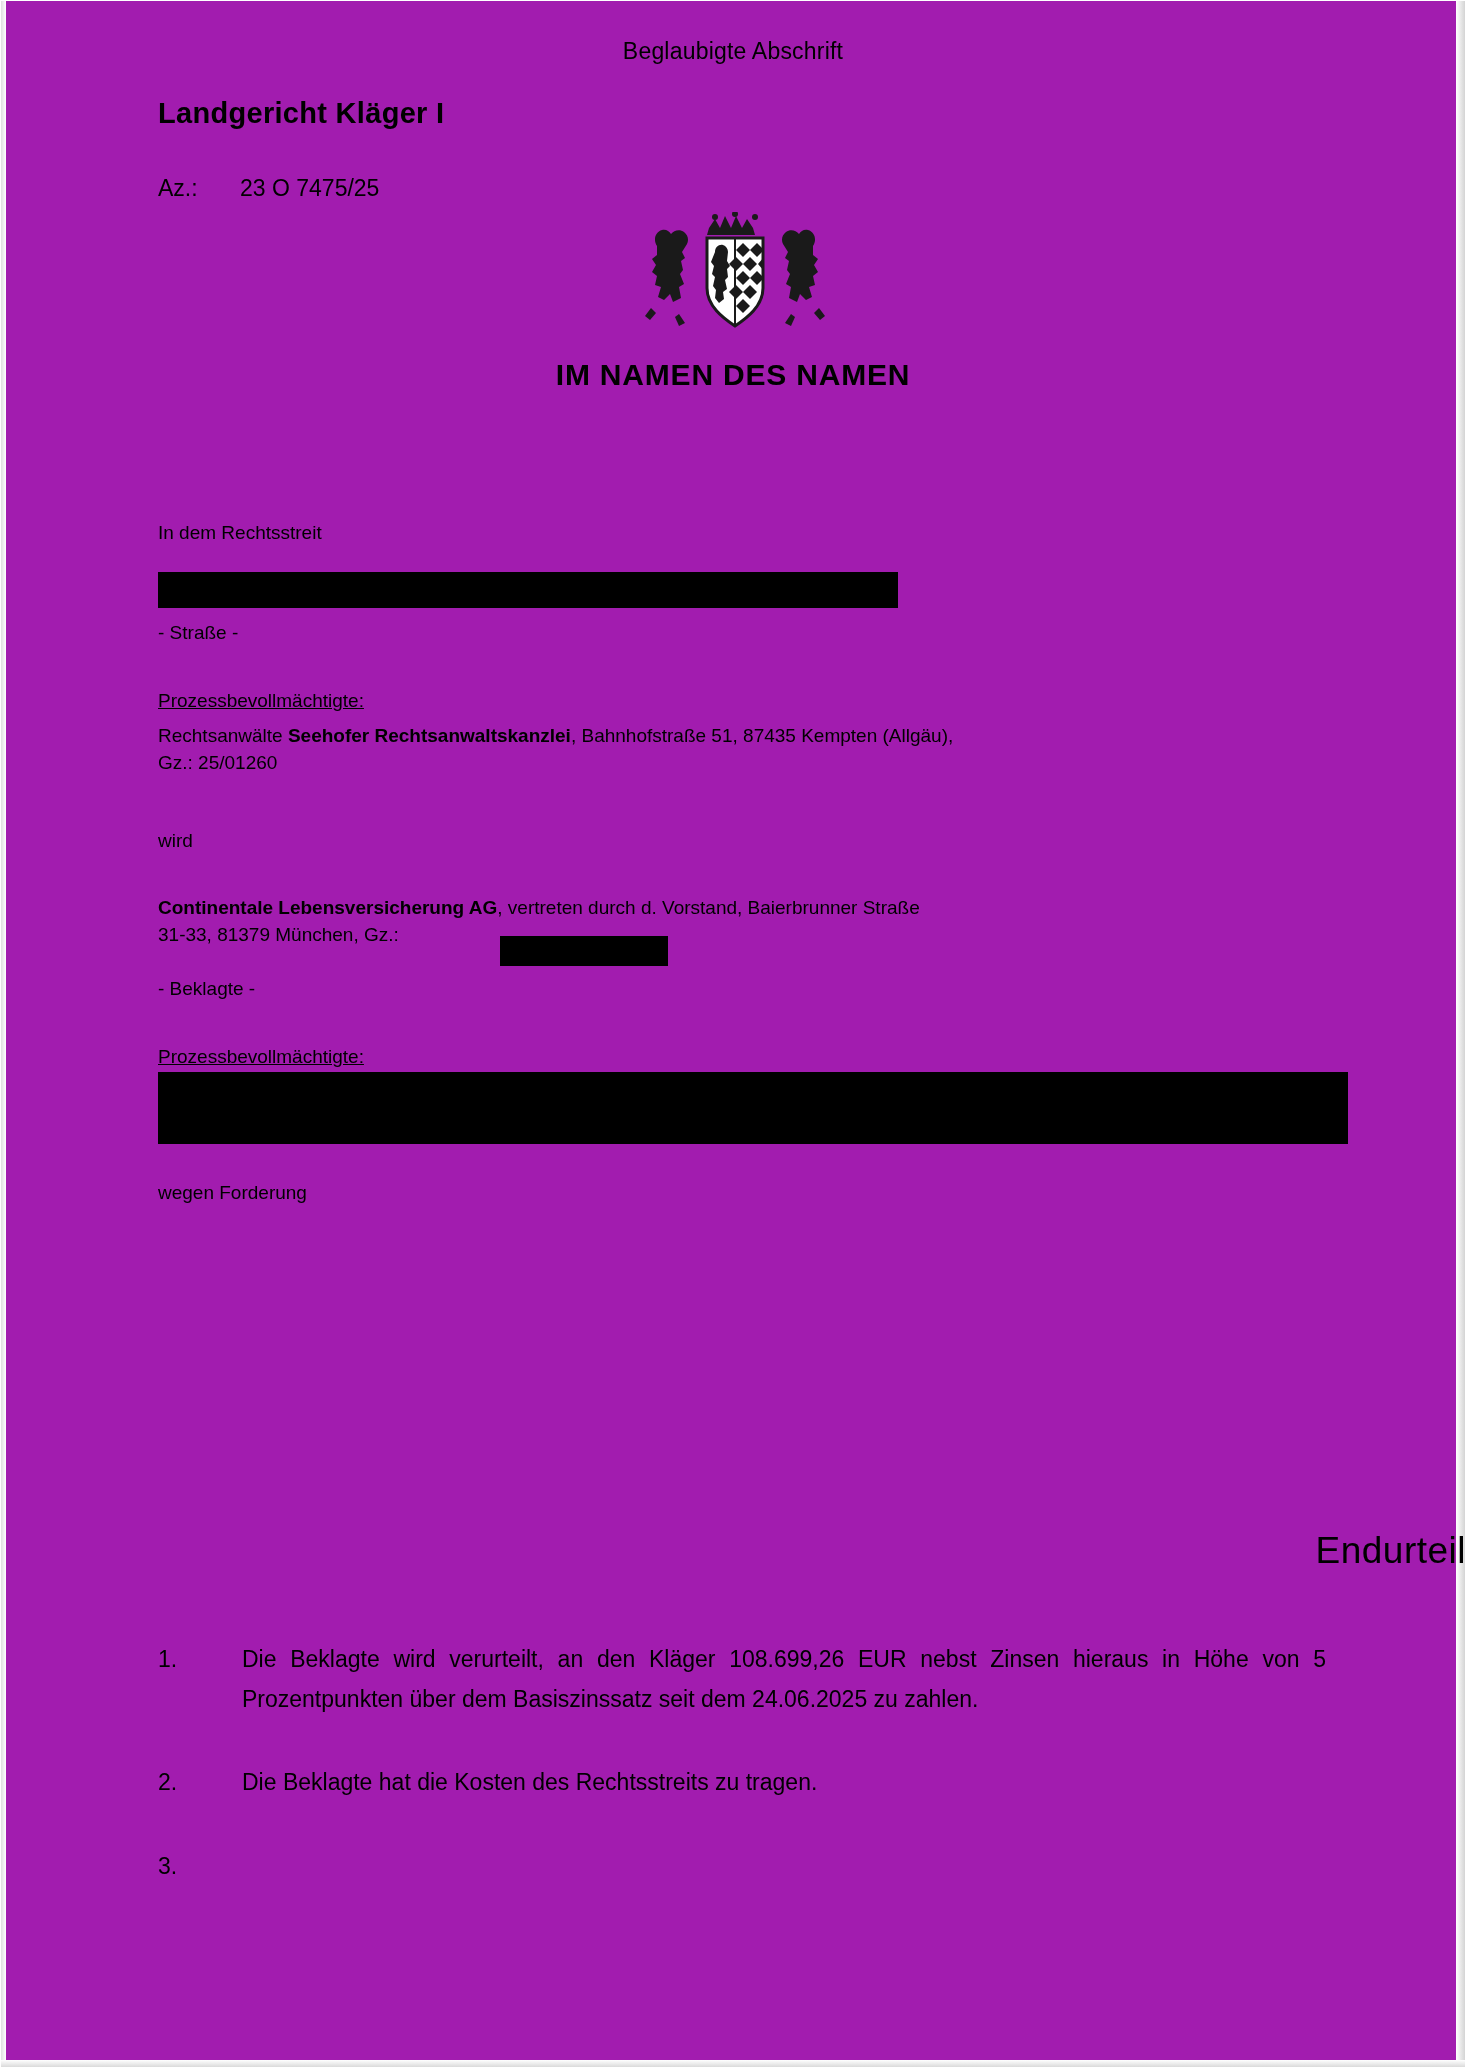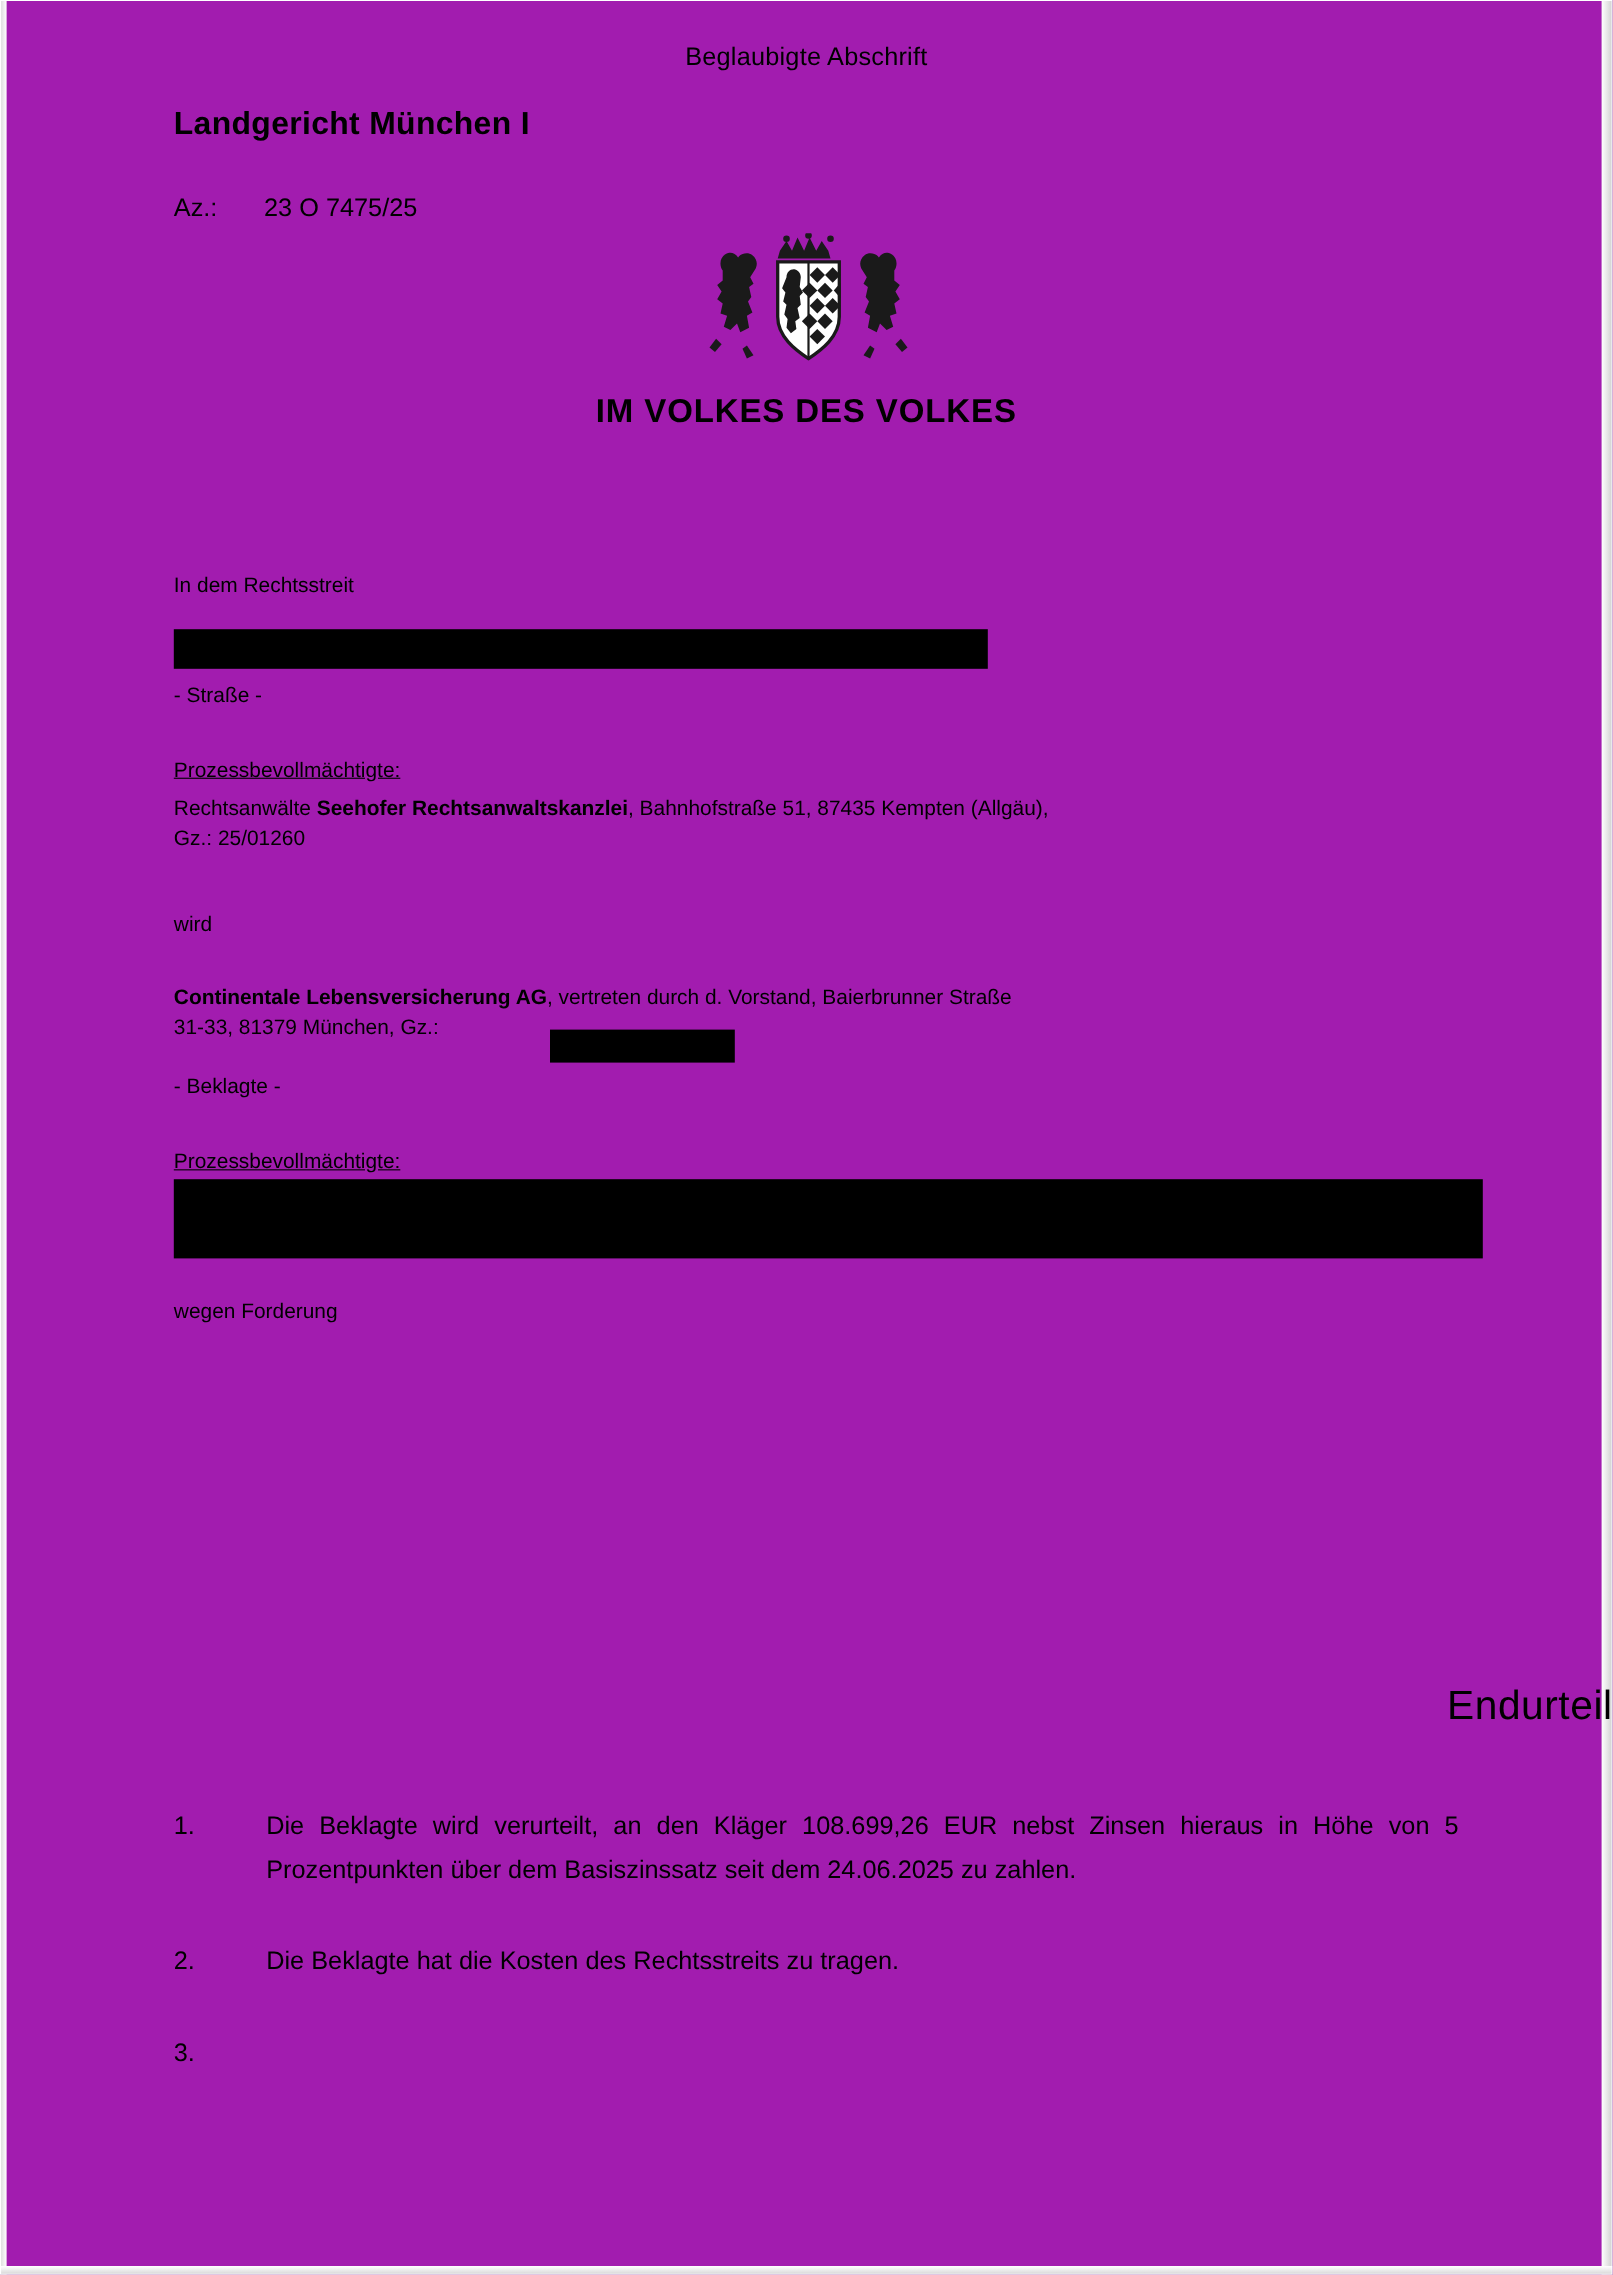--- a/index.html
+++ b/index.html
@@ -178,21 +178,21 @@
 <body>
 
 <div class="page">
 
   <div class="scan-edge-left"></div>
   <div class="scan-edge-right"></div>
   <div class="scan-edge-bottom"></div>
 
   <div class="certified-copy">Beglaubigte Abschrift</div>
 
-  <div class="court-name">Landgericht München I</div>
+  <div class="court-name">Landgericht Kläger I</div>
 
   <div class="az-row">
     <span class="az-label">Az.:</span><span class="az-value">23 O 7475/25</span>
   </div>
 
   <div class="coat-of-arms">
     <svg viewBox="0 0 216 130" width="216" height="130" aria-hidden="true">
       <g fill="#1a1a1a">
 
         <path d="M30 34 c-4 -6 -2 -14 5 -16 c4 -1 7 1 9 4 c3 -4 9 -5 13 -2 c4 3 5 8 3 12 l-5 8 l3 6 l-4 3 l2 9 l-3 4 l4 10 l-5 3 l2 11 l-8 4 l-3 -8 l-6 6 l-6 -3 l3 -10 l-6 -2 l2 -9 l-5 -4 l4 -7 l-4 -6 l5 -4 z"></path>
@@ -225,21 +225,21 @@
           <path d="M130 59 l7 7 l-7 7 l-7 -7 z"></path>
           <path d="M123 73 l7 7 l-7 7 l-7 -7 z"></path>
           <path d="M109 73 l7 7 l-7 7 l-7 -7 z"></path>
           <path d="M116 87 l7 7 l-7 7 l-7 -7 z"></path>
         </g>
         <path d="M108 26 v88" stroke="#1a1a1a" stroke-width="2" fill="none"></path>
       </g>
     </svg>
   </div>
 
-  <div class="in-the-name">IM VOLKES DES VOLKES</div>
+  <div class="in-the-name">IM NAMEN DES NAMEN</div>
 
   <div class="body-block lbl-rechtsstreit">In dem Rechtsstreit</div>
 
   <div class="party-plaintiff-redaction"></div>
 
   <div class="body-block lbl-klaeger">- Straße -</div>
 
   <div class="body-block lbl-proz1">Prozessbevollmächtigte:</div>
 
   <div class="body-block plaintiff-rep">

